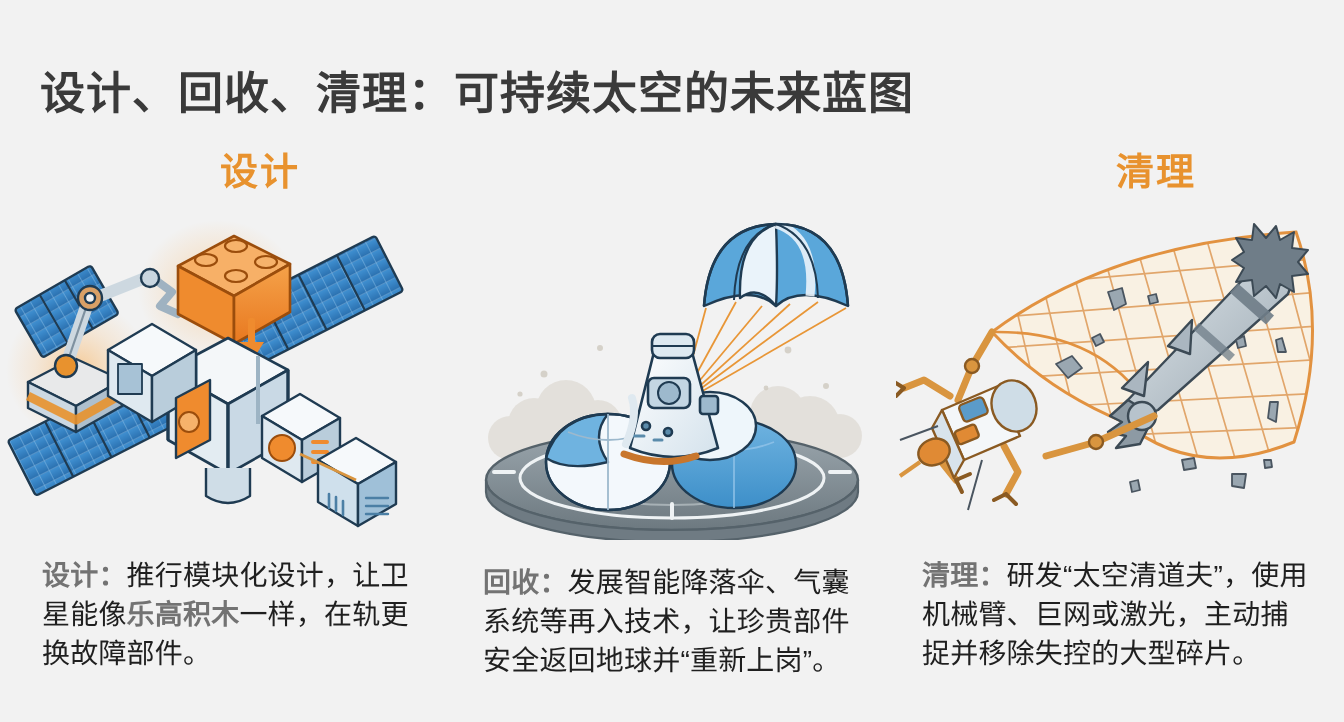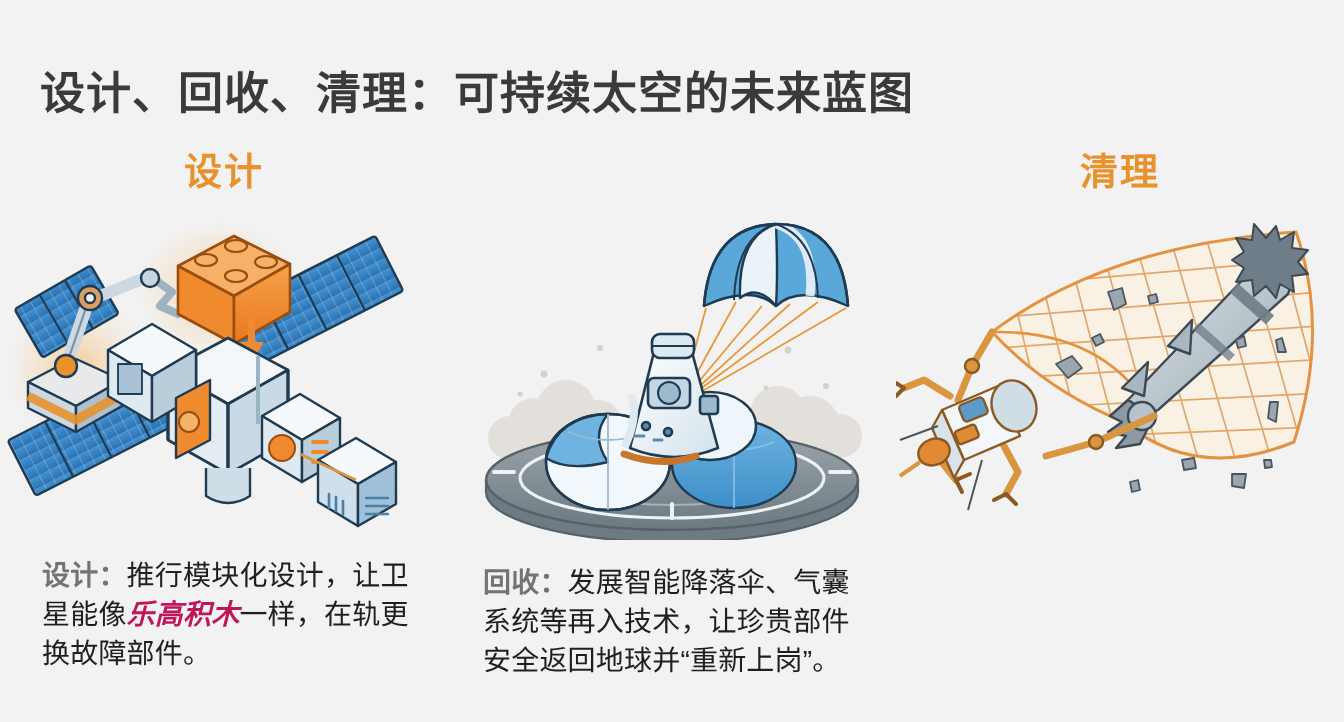--- a/index.html
+++ b/index.html
@@ -58,20 +58,21 @@
   .col-heading {
     position: absolute;
     top: 14px;
     left: 0;
     width: 100%;
     text-align: center;
     font-size: 38px;
     line-height: 52px;
     font-weight: 700;
     letter-spacing: 2px;
+    padding-left: 36px;
   }
   .col-heading.orange { color: #e8922e; }
   .col-heading.blue   { color: #3d9bd4; }
 
   .illustration {
     position: absolute;
     top: 78px;
     left: 0;
     width: 448px;
     height: 330px;
@@ -88,23 +89,22 @@
     letter-spacing: 0.2px;
   }
   .col-1 .caption { left: 42px; width: 392px; }
   .col-2 .caption { left: 35px; width: 390px; margin-top: 7px; }
   .col-3 .caption { left: 26px; width: 394px; }
   .caption .lead {
     font-weight: 700;
     color: #737373;
   }
   .caption .hl {
-    color: #be185d;
+    color: #737373;
     font-weight: 700;
-    font-style: italic;
   }
 </style>
 </head>
 <body>
 
 <div class="poster">
 
   <div class="page-title">设计、回收、清理：可持续太空的未来蓝图</div>
 
   <div class="columns">
@@ -415,16 +415,19 @@
             <path d="M380 130 l6 -2 4 14 -8 0 Z"></path>
             <path d="M374 192 l8 0 -2 20 -8 -4 Z"></path>
             <path d="M286 250 l12 -2 2 10 -12 2 Z"></path>
             <path d="M336 264 l14 0 -2 14 -12 -2 Z"></path>
             <path d="M234 272 l8 -2 2 10 -8 2 Z"></path>
             <path d="M368 250 l7 0 1 7 -7 1 Z"></path>
           </g>
         </svg>
       </div>
 
+      <div class="caption">
+        <span class="lead">清理：</span><span>研发“太空清道夫”，使用机械臂、巨网或激光，主动捕捉并移除失控的大型碎片。</span>
+      </div>
     </div>
 
   </div>
 </div>
 
 </body></html>

